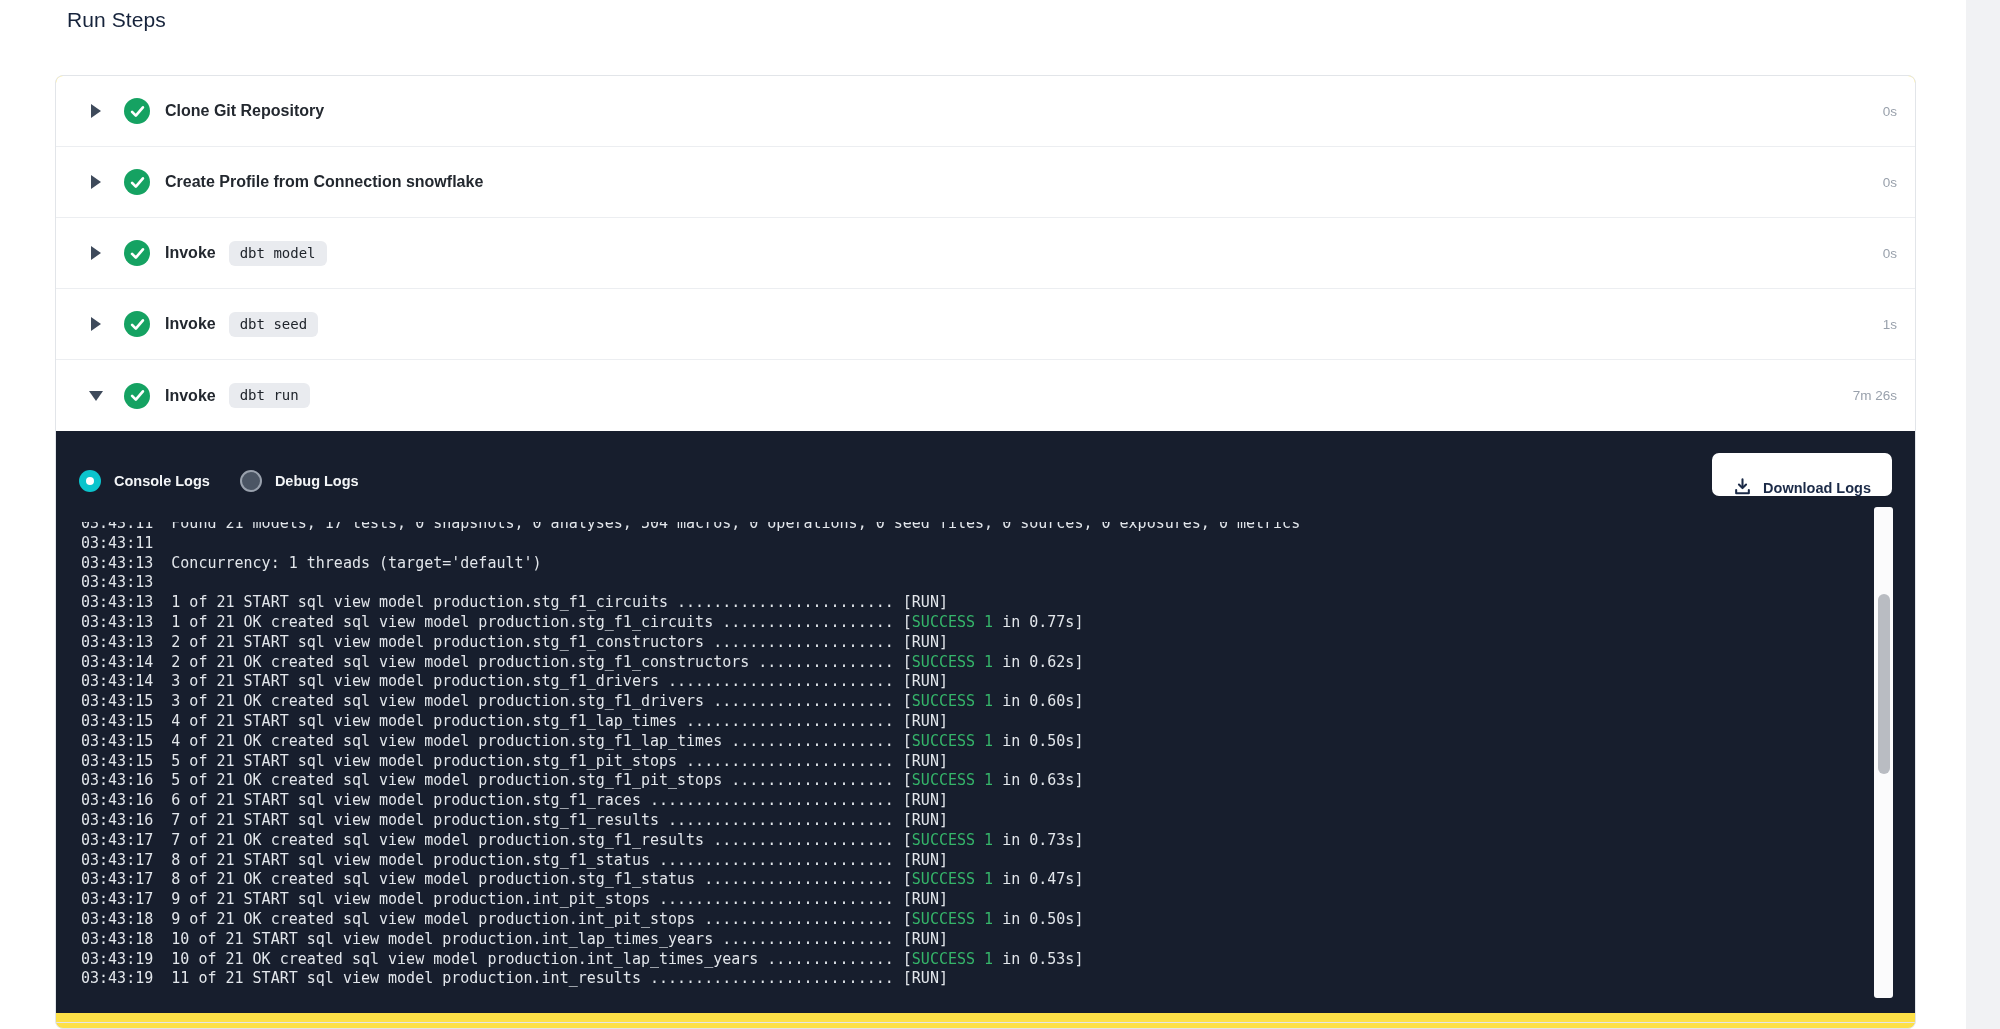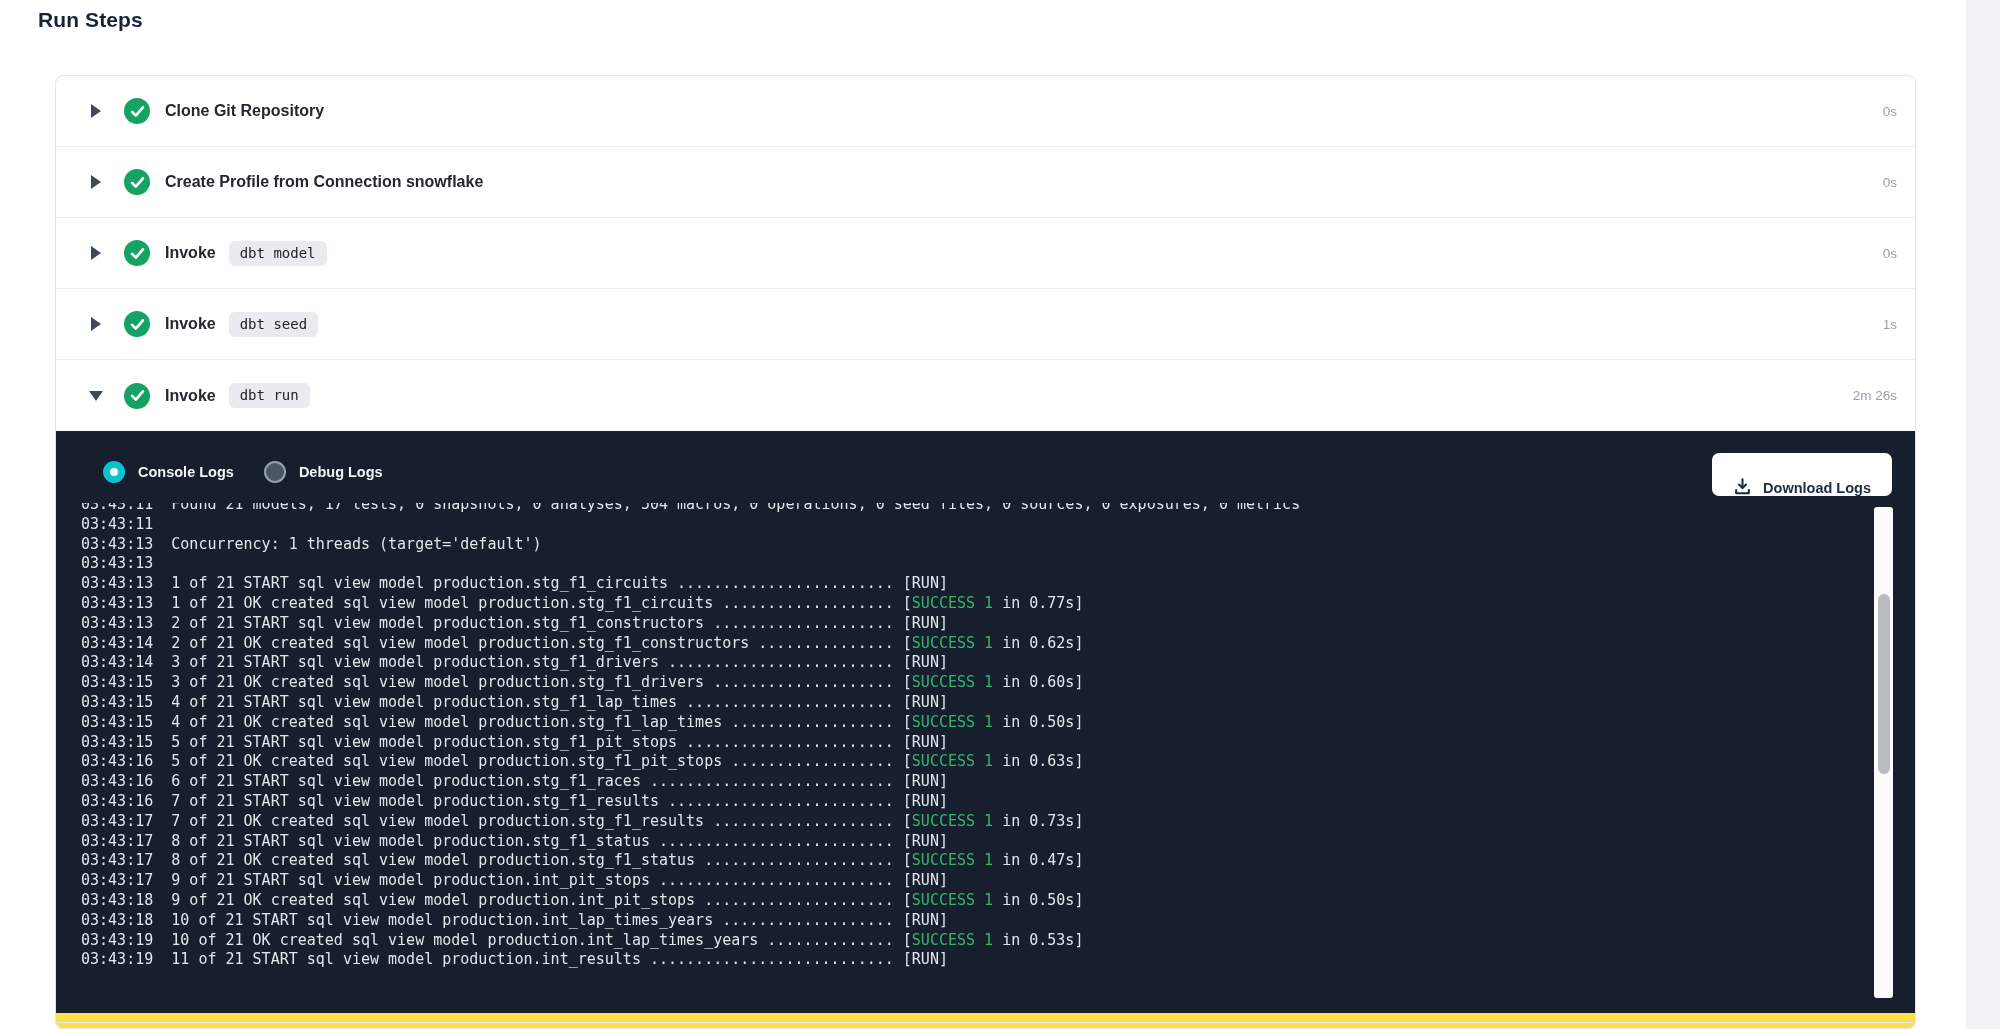--- a/index.html
+++ b/index.html
@@ -5,22 +5,22 @@
   * { box-sizing: border-box; }
   html,body { margin:0; padding:0; }
   body {
     width:2000px; height:1029px; position:relative; overflow:hidden;
     background:#ffffff;
     font-family:"Liberation Sans", sans-serif;
   }
   .gutter { position:absolute; left:1966px; top:0; width:34px; height:1029px; background:#f1f2f4; }
 
   .page-title {
-    position:absolute; left:38px; top:8px; margin:0;
-    font-size:21px; font-weight:700; color:#16233b; letter-spacing:.1px;
+    position:absolute; left:67px; top:8px; margin:0;
+    font-size:21px; font-weight:400; color:#16233b; letter-spacing:.1px;
   }
 
   .card {
     position:absolute; left:55px; top:75px; width:1861px; height:954px;
     background:#fde047; border:1px solid #e2e5e9; border-radius:8px; overflow:hidden;
   }
 
   .step-row {
     height:71px; display:flex; align-items:center;
     padding:0 18px 0 33px; border-bottom:1px solid #eceef1;
@@ -35,37 +35,37 @@
     display:flex; align-items:center; justify-content:center; margin-right:15px; flex:0 0 auto;
   }
   .step-label { font-size:16px; font-weight:700; color:#23282f; }
   .chip {
     margin-left:13px; font-family:"DejaVu Sans Mono", monospace; font-size:14px;
     background:#e9ebef; color:#20252c; padding:4px 11px 5px; border-radius:6px; white-space:pre;
   }
   .duration { margin-left:auto; font-size:13.5px; color:#99a1ac; }
 
   .console { height:582px; background:#171e2d; position:relative; }
-  .console-header { display:flex; align-items:center; padding:30px 23px 0 23px;margin-left:24px; }
+  .console-header { display:flex; align-items:center; padding:39px 23px 0 23px; }
   .tab { display:flex; align-items:center; gap:13px; margin-right:30px; cursor:pointer; }
   .radio { width:22px; height:22px; border-radius:50%; flex:0 0 auto; }
   .radio.on { background:#0bc4cc; display:flex; align-items:center; justify-content:center; }
   .radio.on .dot { width:8px; height:8px; background:#fff; border-radius:50%; }
   .radio.off { background:#4b5564; border:2.5px solid #99a1ad; }
   .tab-label { color:#f3f5f7; font-weight:700; font-size:14.5px; }
 
   .download {
     position:absolute; top:22px; right:23px; height:43px;
     background:#fff; border:none; border-radius:7px;
     display:flex; align-items:flex-end; gap:11px; padding:0 21px;
     font-family:inherit; font-size:14.5px; font-weight:700; color:#1b2a47; cursor:pointer;
   }
 
   .log {
-    position:absolute; left:25px; top:72px; width:1790px; bottom:8px; overflow:hidden;
+    position:absolute; left:25px; top:91px; width:1790px; bottom:8px; overflow:hidden;
     font-family:"DejaVu Sans Mono", monospace; font-size:15px; line-height:19.8px; color:#e2e6eb;
   }
   .log-inner { margin-top:-8px; }
   .log-line { white-space:pre; }
   .seg-g { color:#35b56a; }
 
   .sb-track {
     position:absolute; right:22px; top:76px; width:19px; height:491px;
     background:#fbfbfc; border-radius:3px;
   }
@@ -139,21 +139,21 @@
         <span class="caret-box">
           <span class="caret-down"></span>
         </span>
         <span class="check">
           <svg width="15" height="13" viewBox="0 0 18 15" fill="none" stroke="#ffffff" stroke-width="3.2" stroke-linecap="round" stroke-linejoin="round">
             <path d="M2.5 8 L7 12.5 L15.5 2.5"></path>
           </svg>
         </span>
         <span class="step-label">Invoke</span>
         <span class="chip">dbt run</span>
-        <span class="duration">2m 26s</span>
+        <span class="duration">7m 26s</span>
       </div>
     </div>
 
   <div class="console">
     <div class="console-header">
       <div class="tab">
         <span class="radio on">
             <span class="dot"></span>
           </span>
         <span class="tab-label">Console Logs</span>

